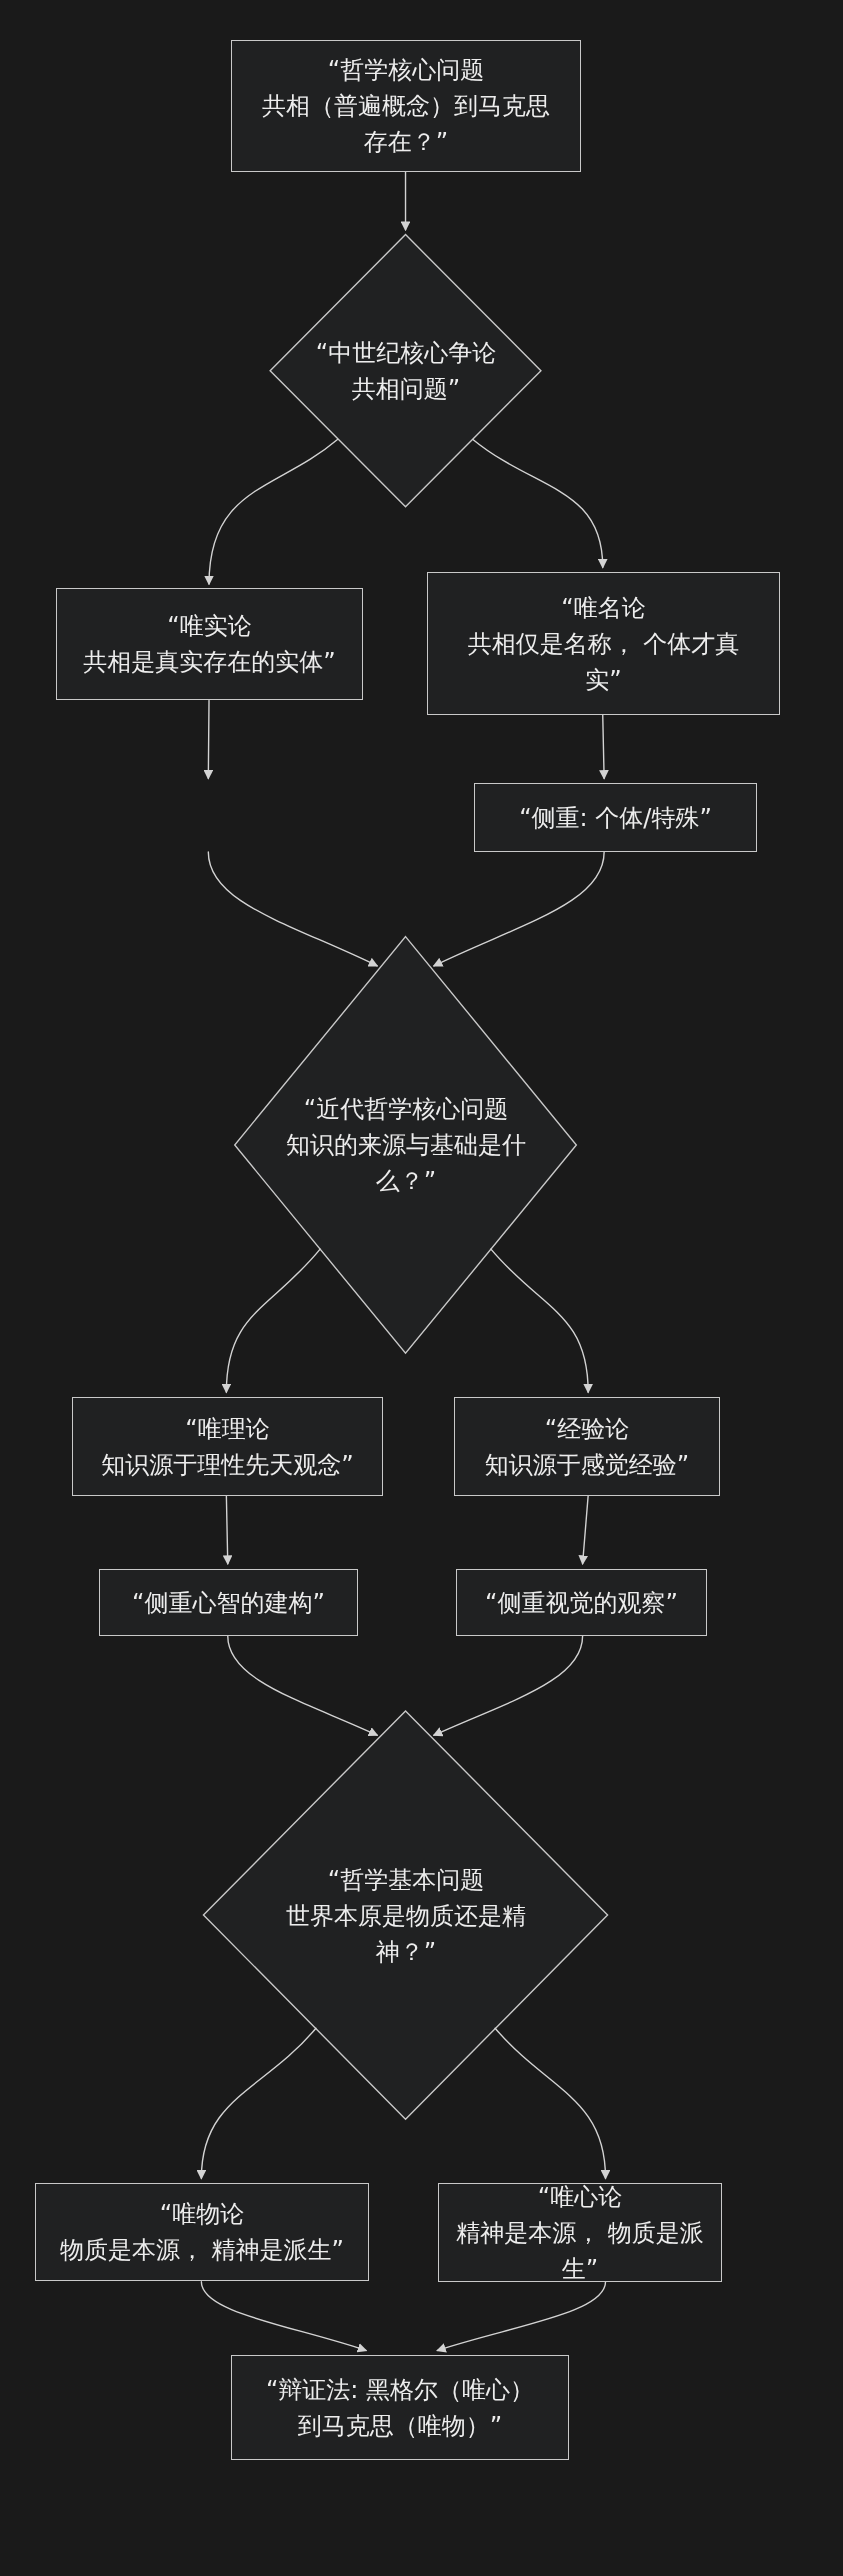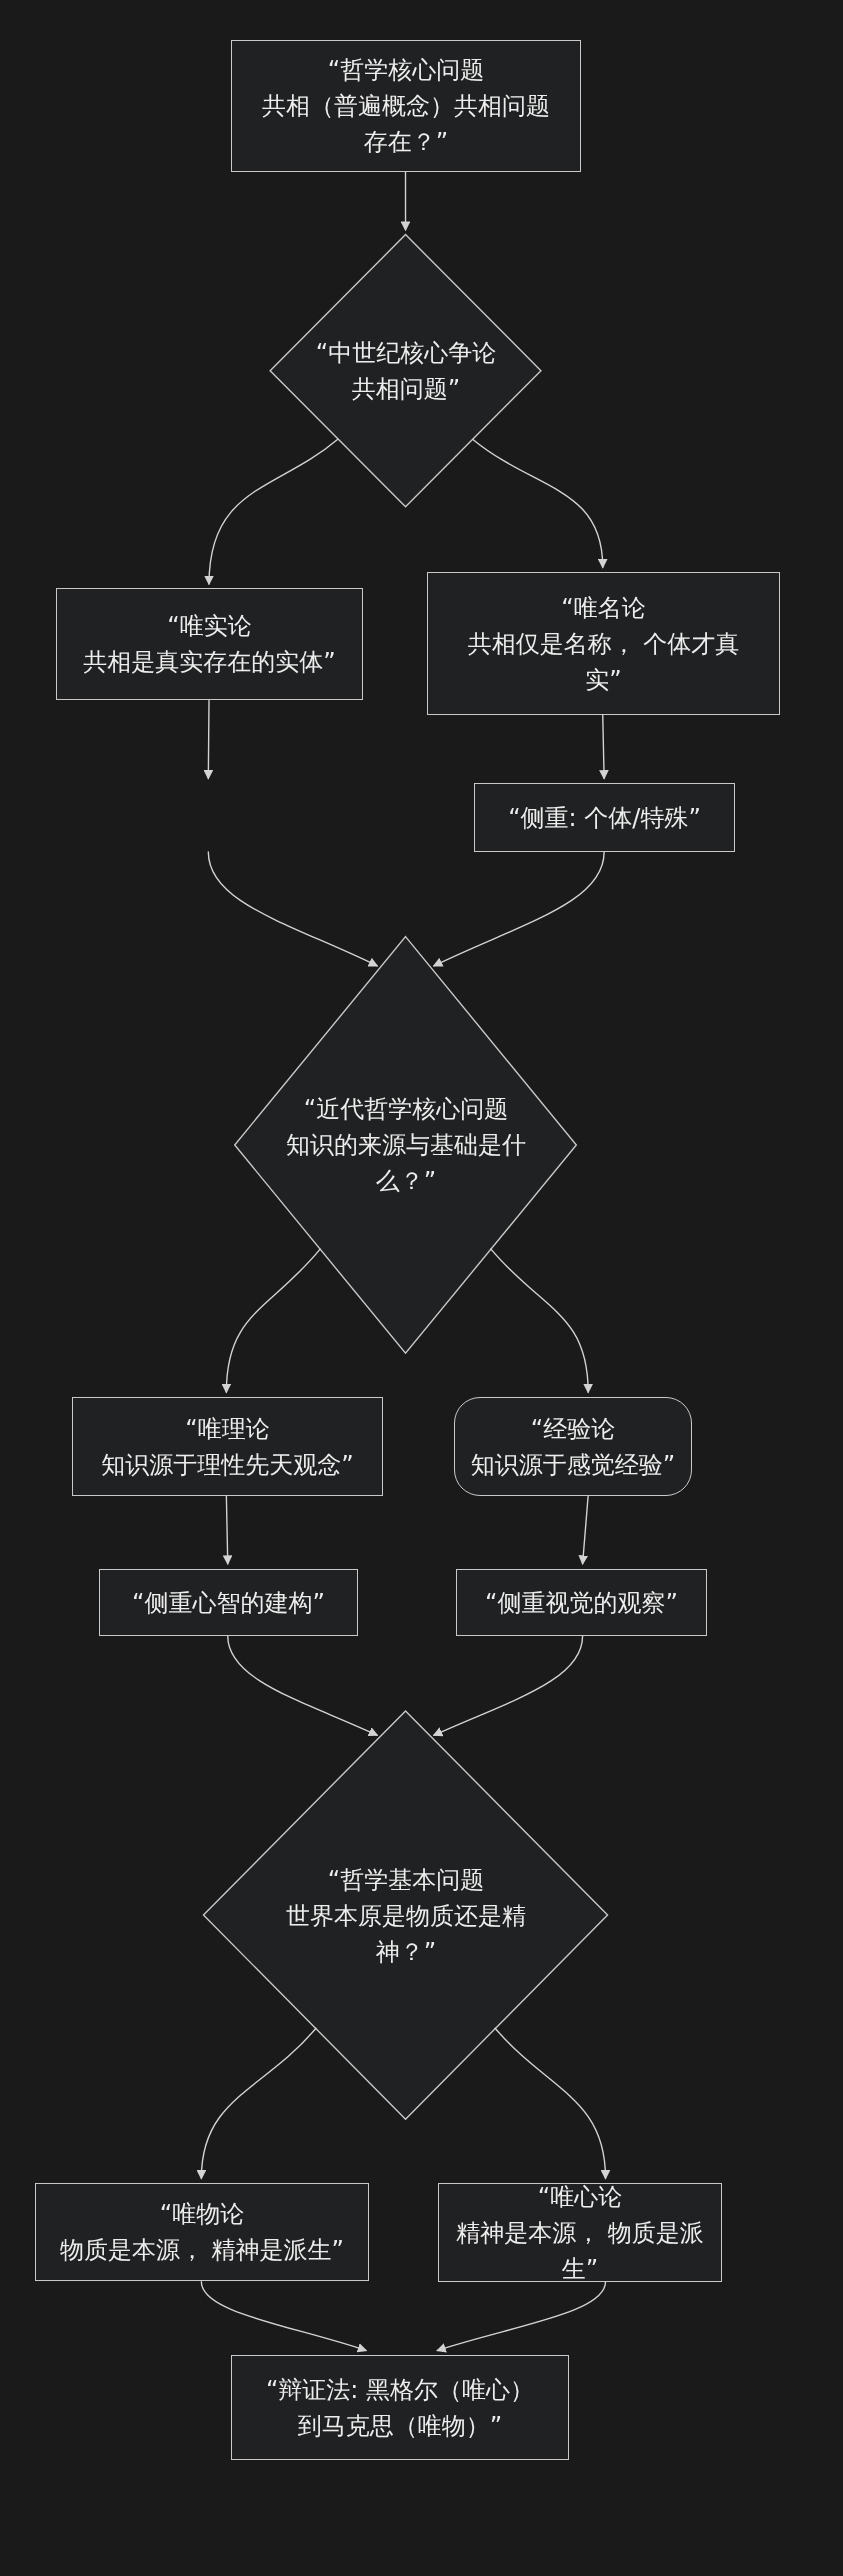--- a/index.html
+++ b/index.html
@@ -56,24 +56,24 @@
     white-space: pre-line;
     padding: 0 9.7px;
   }
 
   
   #n-a { left: 231px; top: 40px;   width: 350px; height: 132px; }
   #n-b { left: 253px; top: 308px;  width: 306px; height: 125px; }
   #n-c { left: 56px;  top: 588px;  width: 307px; height: 112px; }
   #n-d { left: 427px; top: 572px;  width: 353px; height: 143px; }
   #n-e { left: 80px; top: 783px; width: 258px; height: 69px;  }
-  #n-f { left: 474px; top: 783px; width: 261px; height: 69px;  }
+  #n-f { left: 474px; top: 783px; width: 283px; height: 69px;  }
   #n-g { left: 246px; top: 1068px; width: 320px; height: 153px; }
   #n-h { left: 72px; top: 1397px; width: 311px; height: 99px; }
-  #n-i { left: 454px; top: 1397px; width: 238px; height: 99px; border-radius: 26px; }
+  #n-i { left: 454px; top: 1397px; width: 266px; height: 99px; }
   #n-j { left: 99px; top: 1569px; width: 259px; height: 67px;  }
   #n-k { left: 456px; top: 1569px; width: 251px; height: 67px;  }
   #n-l { left: 246px; top: 1839px; width: 320px; height: 153px; }
   #n-m { left: 35px;  top: 2183px; width: 334px; height: 98px; }
   #n-n { left: 438px; top: 2183px; width: 284px; height: 99px; }
   #n-o { left: 231px; top: 2355px; width: 338px; height: 105px; }
 </style>
 </head>
 <body>
 
@@ -104,21 +104,21 @@
     <path class="edge" d="M 328 2355 C 328 2420, 440 2450, 543 2498" marker-end="url(#arrow)"></path>
     <path class="edge" d="M 839 2355 C 839 2420, 730 2450, 625 2498" marker-end="url(#arrow)"></path>
     <path class="edge" d="M 455 2920 C 380 3010, 290 3020, 290 3136" marker-end="url(#arrow)"></path>
     <path class="edge" d="M 713 2920 C 790 3010, 872 3020, 872 3136" marker-end="url(#arrow)"></path>
     <path class="edge" d="M 290 3285 C 290 3330, 420 3348, 527 3384" marker-end="url(#arrow)"></path>
     <path class="edge" d="M 872 3285 C 872 3330, 740 3348, 630 3384" marker-end="url(#arrow)"></path>
   </svg>
 
   <div id="n-a" class="node rect">
     <span class="label">“哲学核心问题
-共相（普遍概念）共相问题
+共相（普遍概念）到马克思
 存在？”</span>
   </div>
 
   <div id="n-b" class="node diamond-label">
     <span class="label">“中世纪核心争论
 共相问题”</span>
   </div>
 
   <div id="n-c" class="node rect">
     <span class="label">“唯实论

